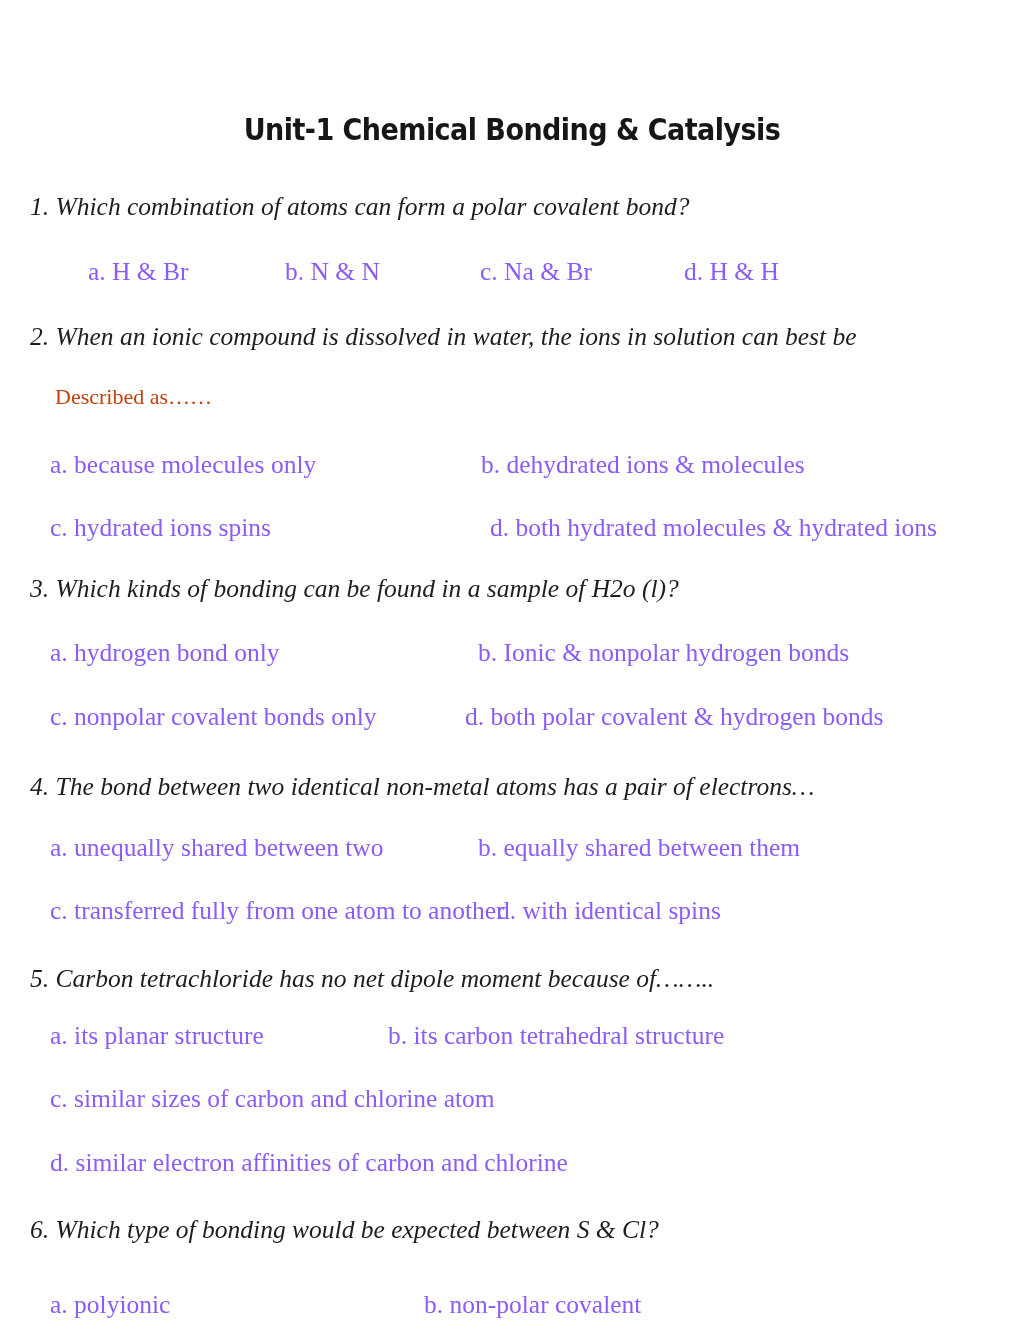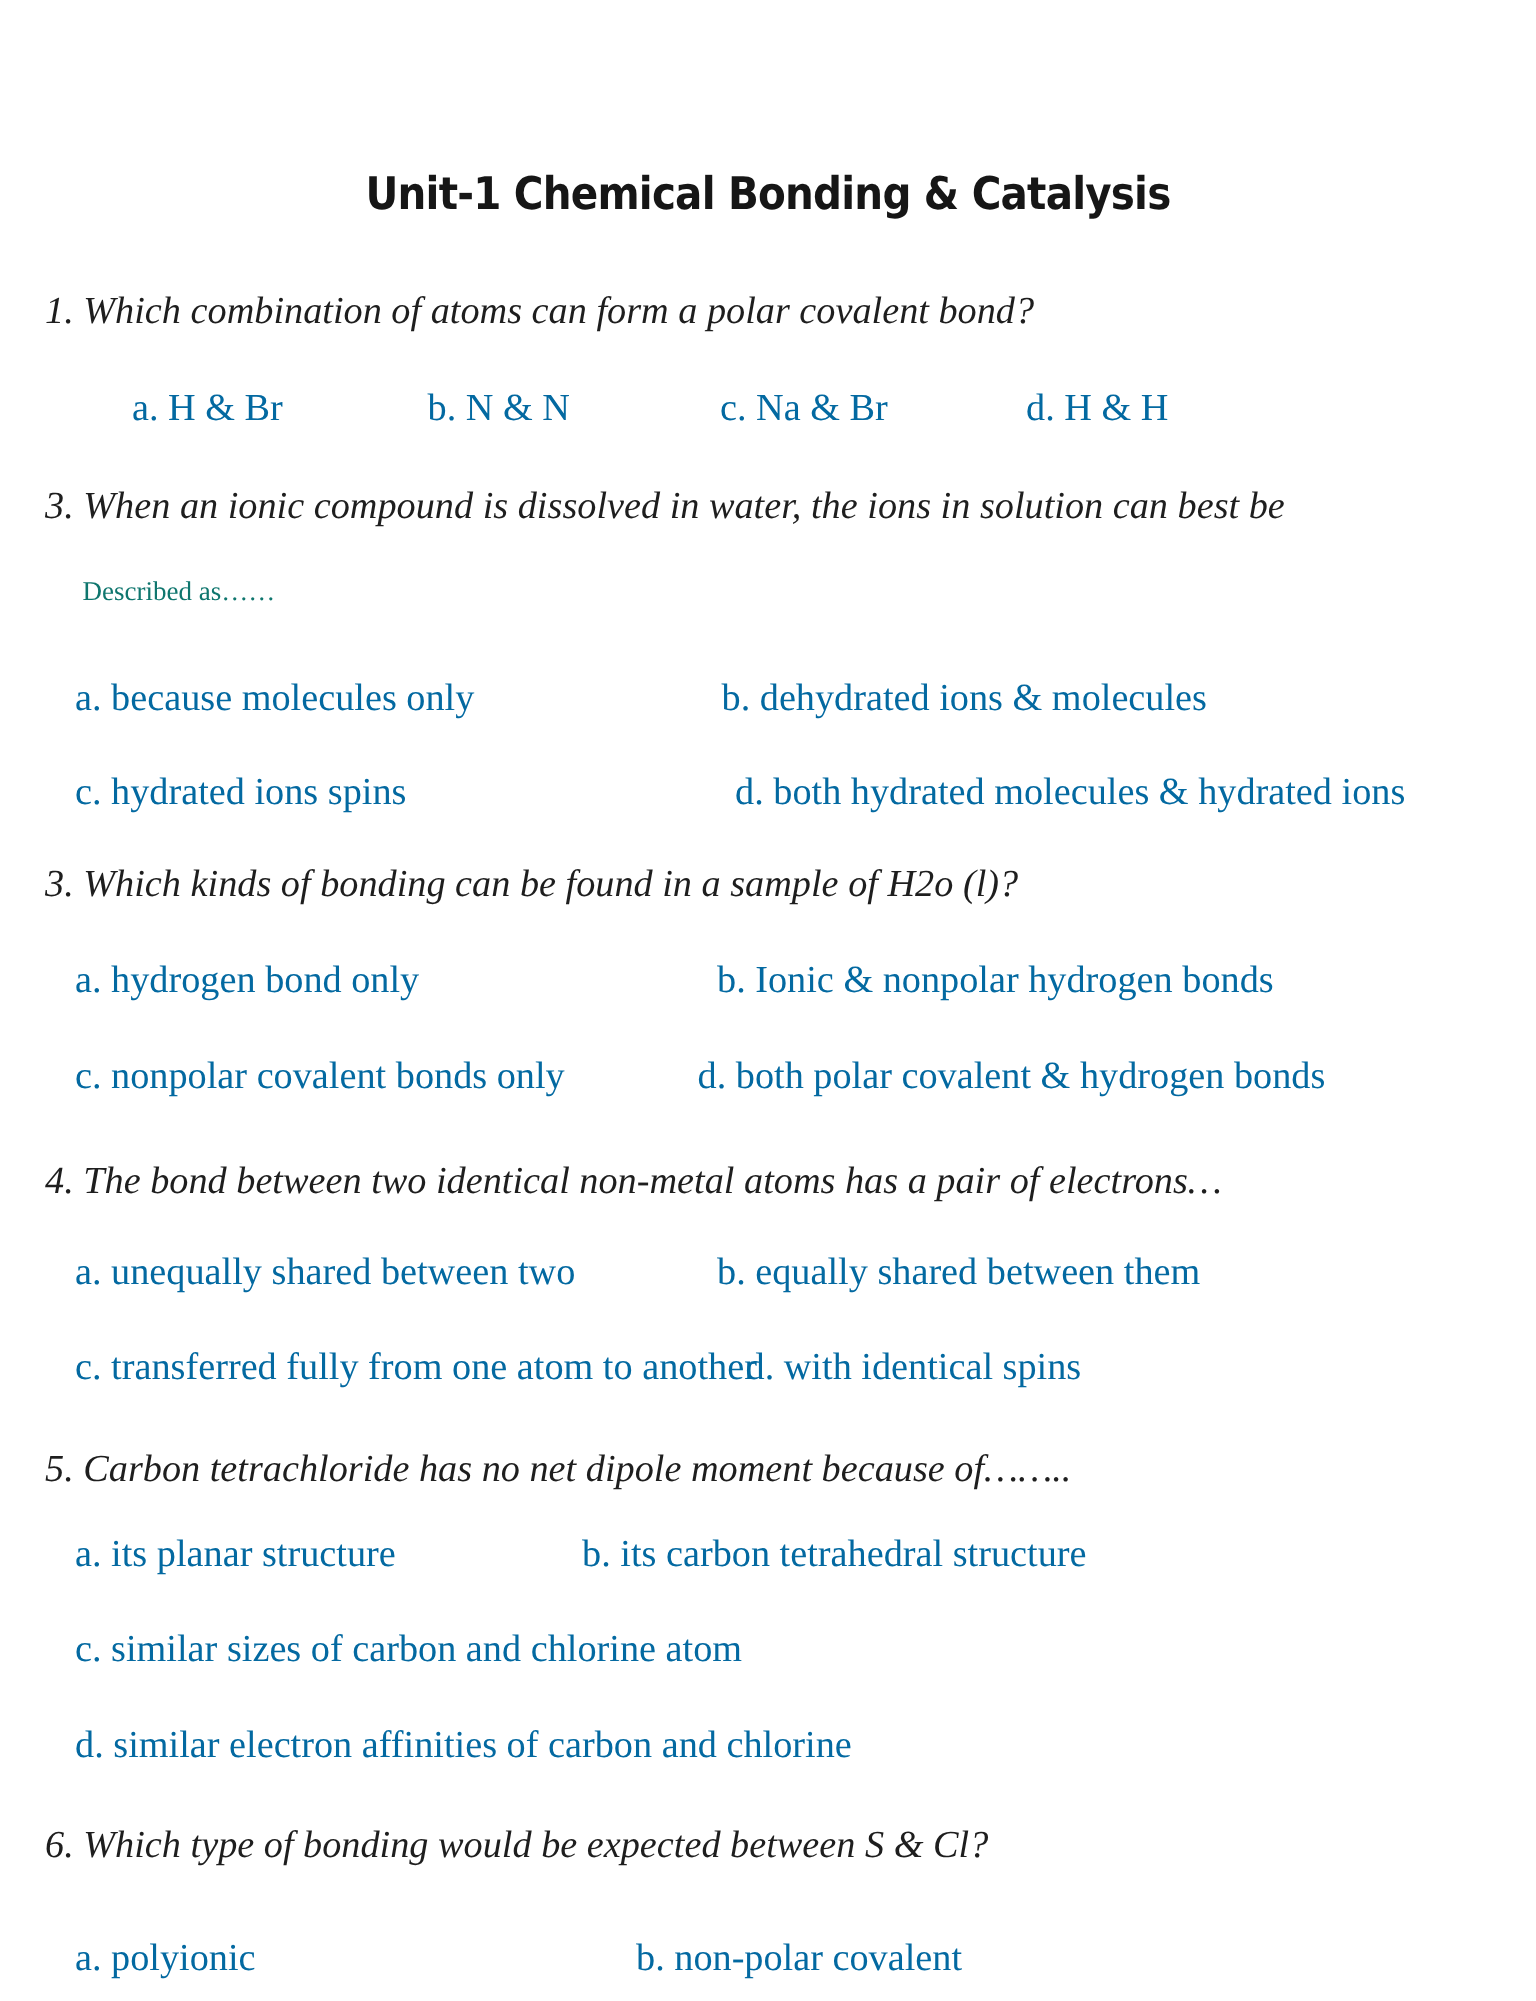--- a/index.html
+++ b/index.html
@@ -53,50 +53,50 @@
     left: 30px;
     font-size: 25.5px;
     line-height: 1.2;
     white-space: nowrap;
     color: #1e1e1e;
     font-style: italic;
   }
   .q-stem-cont {
     position: absolute;
     left: 55px;
-    font-size: 18px;
+    font-size: 22px;
     line-height: 1.2;
     white-space: nowrap;
-    color: #0f766e;
+    color: #c2410c;
   }
   .opt {
     position: absolute;
     font-size: 25.5px;
     line-height: 1.2;
     white-space: nowrap;
-    color: #0369a1;
+    color: #8b5cf6;
   }
 </style>
 </head>
 <body>
 
 <div id="page">
 
   <div class="doc-title">Unit-1 Chemical Bonding &amp; Catalysis</div>
 
   <div class="q-block">
     <div class="q-stem" style="top:160px;">1. Which combination of atoms can form a polar covalent bond?</div>
     <div class="opt" style="left:88px;  top:225px;">a. H &amp; Br</div>
     <div class="opt" style="left:285px; top:225px;">b. N &amp; N</div>
     <div class="opt" style="left:480px; top:225px;">c. Na &amp; Br</div>
     <div class="opt" style="left:684px; top:225px;">d. H &amp; H</div>
   </div>
 
   <div class="q-block">
-    <div class="q-stem" style="top:290px;">3. When an ionic compound is dissolved in water, the ions in solution can best be</div>
+    <div class="q-stem" style="top:290px;">2. When an ionic compound is dissolved in water, the ions in solution can best be</div>
     <div class="q-stem-cont" style="top:352px;">Described as……</div>
     <div class="opt" style="left:50px;  top:418px;">a. because molecules only</div>
     <div class="opt" style="left:481px; top:418px;">b. dehydrated ions &amp; molecules</div>
     <div class="opt" style="left:50px;  top:481px;">c. hydrated ions spins</div>
     <div class="opt" style="left:490px; top:481px;">d. both hydrated molecules &amp; hydrated ions</div>
   </div>
 
   <div class="q-block">
     <div class="q-stem" style="top:542px;">3. Which kinds of bonding can be found in a sample of H2o (l)?</div>
     <div class="opt" style="left:50px;  top:606px;">a. hydrogen bond only</div>

